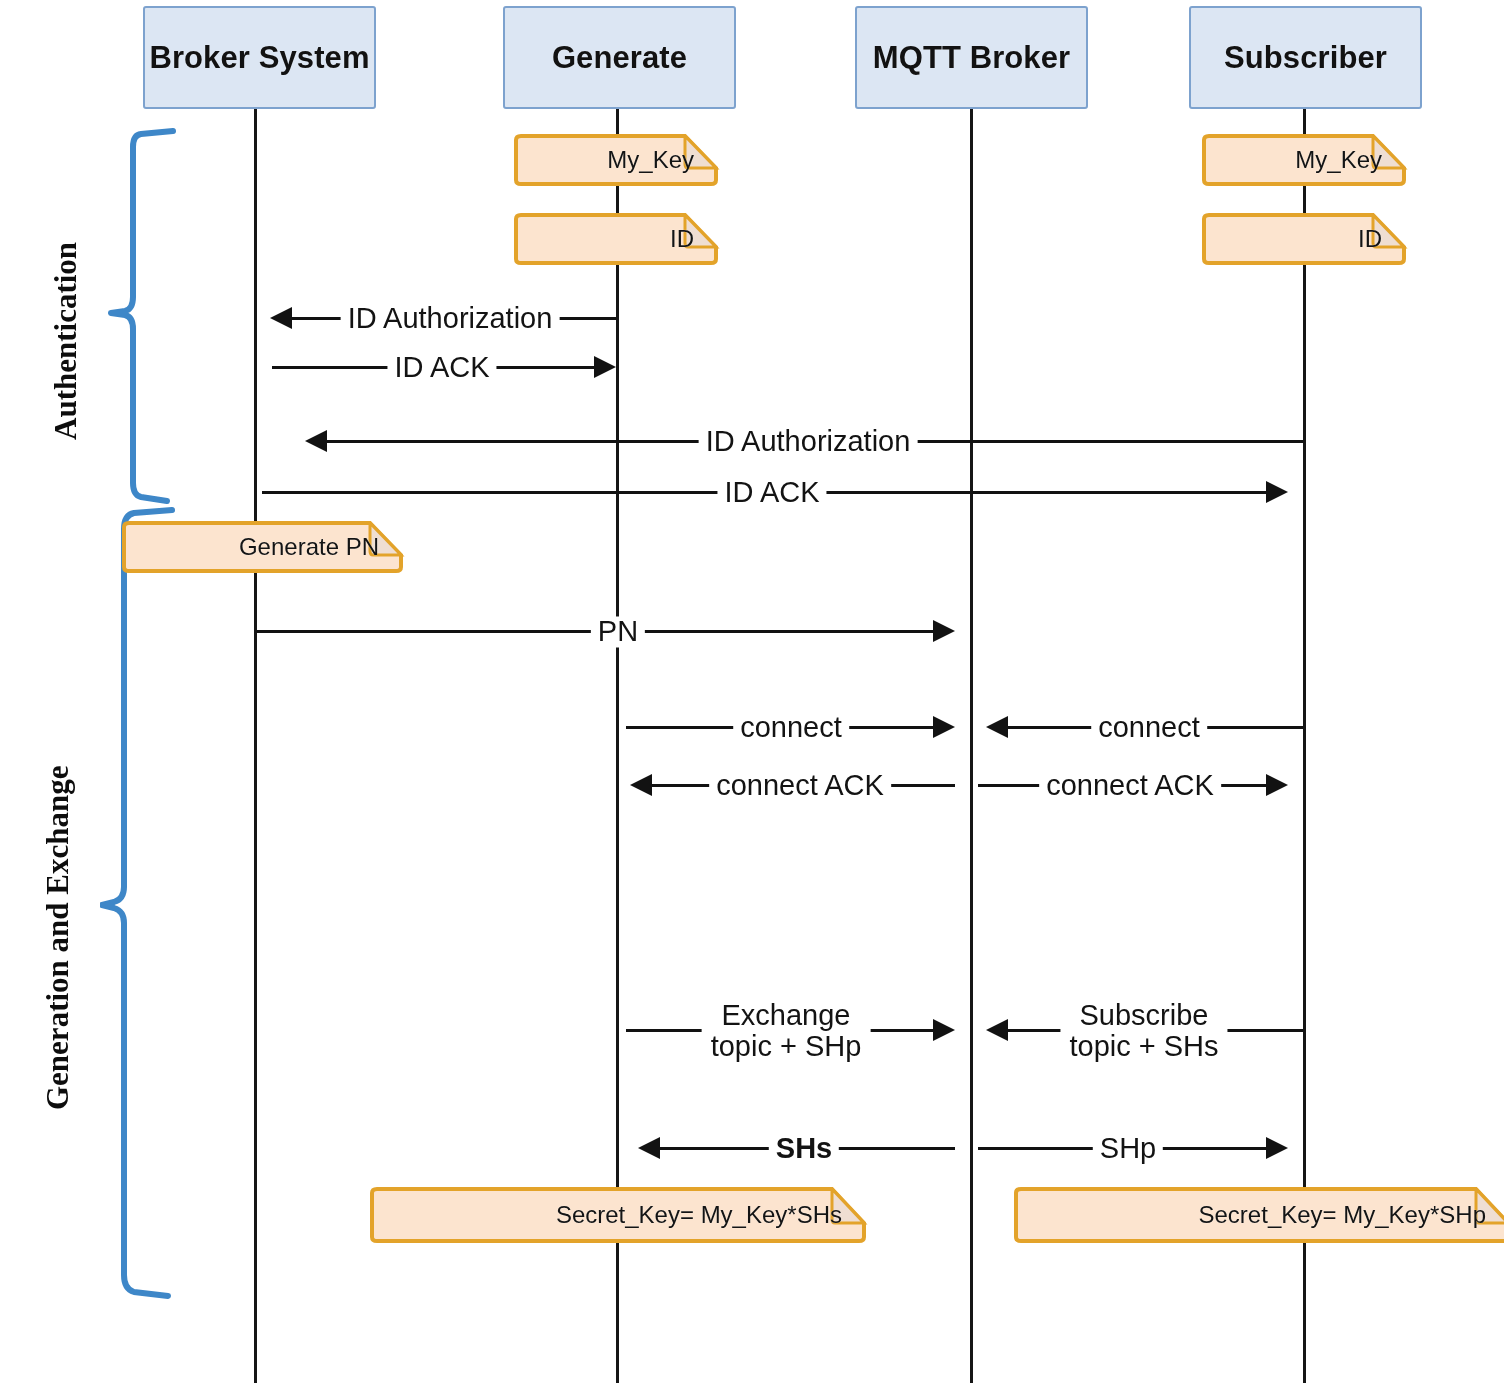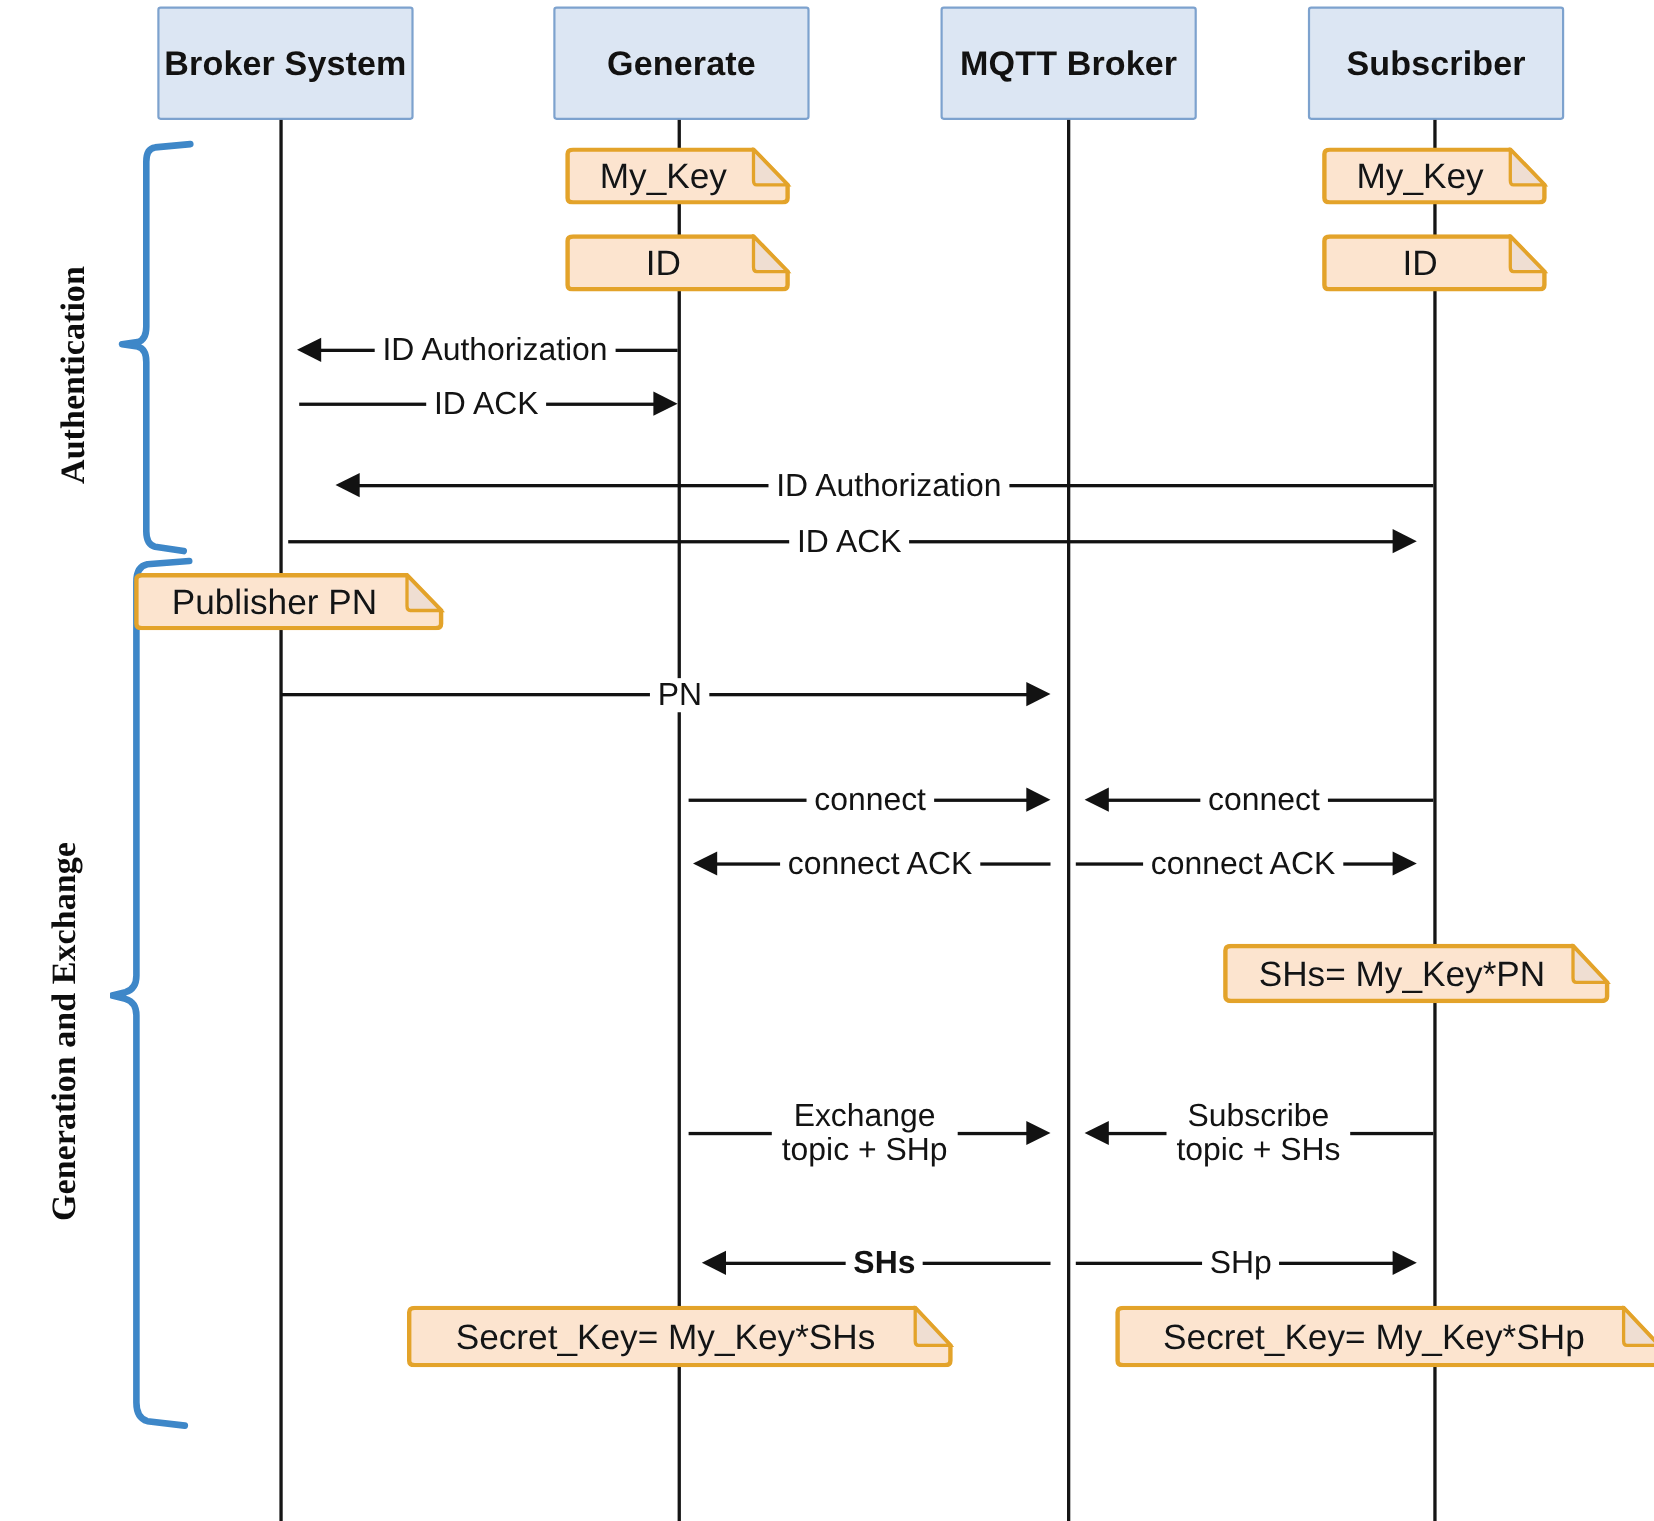--- a/index.html
+++ b/index.html
@@ -23,23 +23,23 @@
   }
 
   
   .lifeline{position:absolute;width:3px;background:#151515;}
 
   
   .note{
     position:absolute;
     box-sizing:border-box;
     font-family:"Liberation Sans",sans-serif;
-    font-size:32px;
+    font-size:24px;
     color:#141414;
-    display:flex;align-items:center;justify-content:center;
+    display:flex;align-items:center;justify-content:flex-end;
   }
   .note .note-bg{position:absolute;left:0;top:0;width:100%;height:100%;}
   .note .note-label{position:relative;z-index:2;padding:0 26px 0 0;white-space:nowrap;
                     text-shadow:0 0 1px rgba(255,255,255,.75);}
 
   
   .msg{position:absolute;height:0;}
   .msg .line{position:absolute;top:0;height:3px;background:#121212;}
   .msg .head{position:absolute;width:0;height:0;}
   .msg .head.right{border-top:11px solid transparent;border-bottom:11px solid transparent;border-left:22px solid #121212;}
@@ -137,31 +137,24 @@
       <path d="M173,2 L204,34 L176,34 Q173,34 173,30 Z" fill="#EFDED2" stroke="#E3A32A" stroke-width="3"></path>
     </svg>
     <span class="note-label">ID</span>
   </div>
 
   <div class="note" style="left:120px;top:521px;width:285px;height:52px;">
     <svg class="note-bg" viewBox="0 0 285 52" preserveAspectRatio="none">
       <path d="M4,6 Q4,2 9,2 L250,2 L281,34 L281,46 Q281,50 276,50 L9,50 Q4,50 4,46 Z" fill="#FCE4CF" stroke="#E3A32A" stroke-width="4"></path>
       <path d="M250,2 L281,34 L253,34 Q250,34 250,30 Z" fill="#EFDED2" stroke="#E3A32A" stroke-width="3"></path>
     </svg>
-    <span class="note-label">Publisher PN</span>
-  </div>
-
-
-  <div class="note" style="left:1110px;top:858px;width:355px;height:54px;">
-    <svg class="note-bg" viewBox="0 0 355 54" preserveAspectRatio="none">
-      <path d="M4,6 Q4,2 9,2 L320,2 L351,35 L351,48 Q351,52 346,52 L9,52 Q4,52 4,48 Z" fill="#FCE4CF" stroke="#E3A32A" stroke-width="4"></path>
-      <path d="M320,2 L351,35 L323,35 Q320,35 320,31 Z" fill="#EFDED2" stroke="#E3A32A" stroke-width="3"></path>
-    </svg>
-    <span class="note-label">SHs= My_Key*PN</span>
-  </div>
+    <span class="note-label">Generate PN</span>
+  </div>
+
+
 
   <div class="note" style="left:368px;top:1187px;width:500px;height:56px;">
     <svg class="note-bg" viewBox="0 0 500 56" preserveAspectRatio="none">
       <path d="M4,6 Q4,2 9,2 L464,2 L496,36 L496,50 Q496,54 491,54 L9,54 Q4,54 4,50 Z" fill="#FCE4CF" stroke="#E3A32A" stroke-width="4"></path>
       <path d="M464,2 L496,36 L467,36 Q464,36 464,32 Z" fill="#EFDED2" stroke="#E3A32A" stroke-width="3"></path>
     </svg>
     <span class="note-label">Secret_Key= My_Key*SHs</span>
   </div>
 
   <div class="note" style="left:1012px;top:1187px;width:500px;height:56px;">

